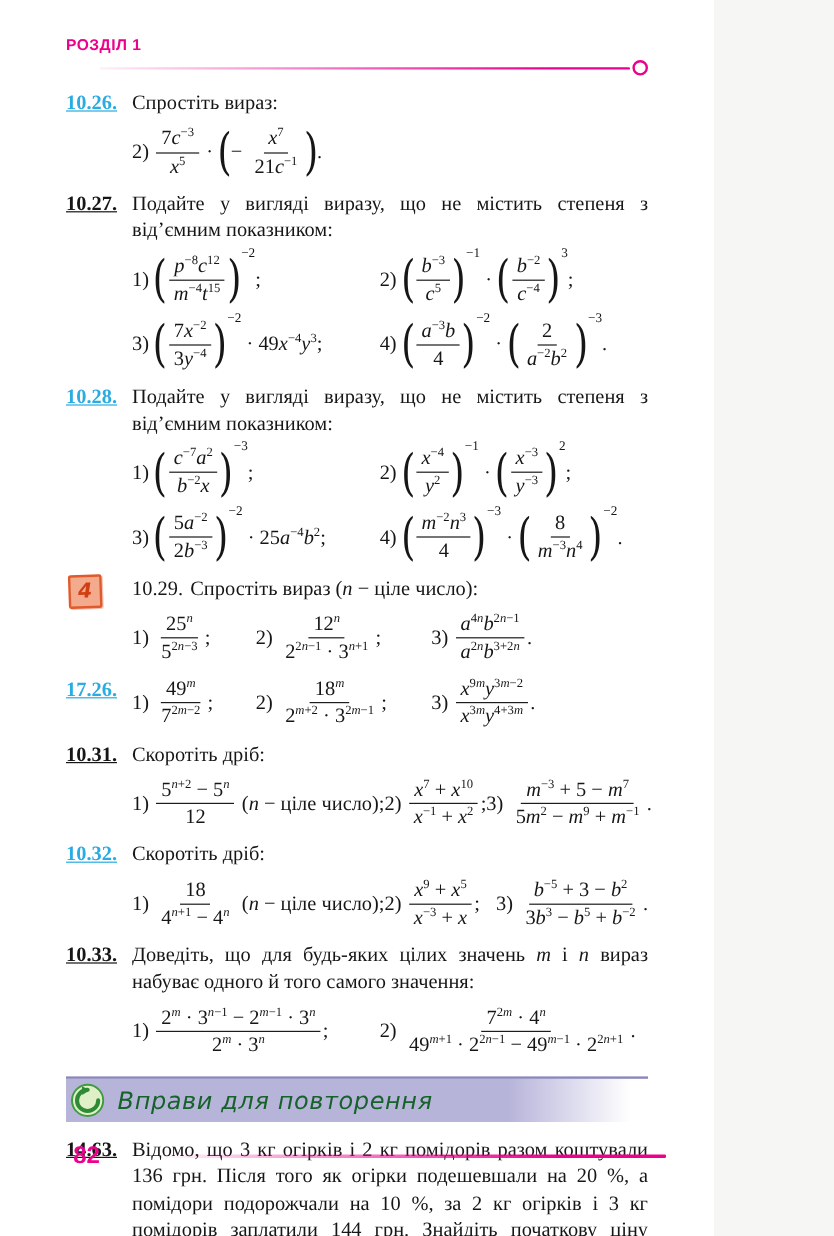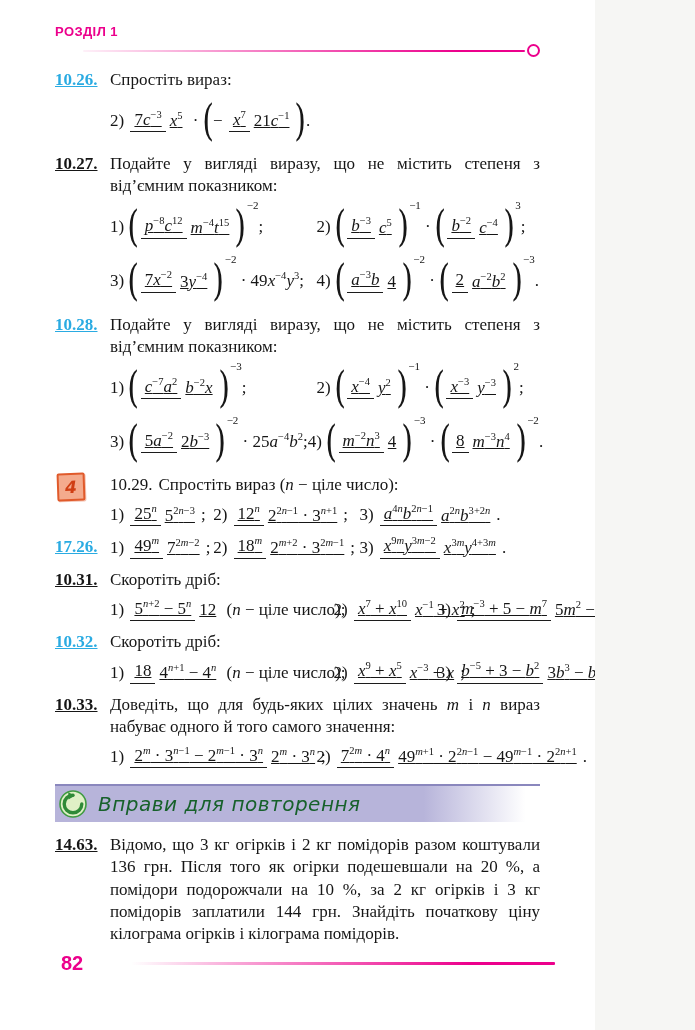--- a/index.html
+++ b/index.html
@@ -4,21 +4,21 @@
 <style>
   html,body{margin:0;padding:0;}
   body{
     width:695px;height:1030px;background:#f6f6f4;
     font-family:"Liberation Serif", serif;
     color:#161616;
   }
   .page{
     position:relative;width:595px;height:1030px;background:#ffffff;
     overflow:hidden;box-sizing:border-box;
-    padding:24px 55px 0 55px;
+    padding:30px 55px 0 55px;
   }
   
   .chapter{
     font-family:"Liberation Sans", sans-serif;
     font-weight:bold;font-size:13px;letter-spacing:.4px;
     color:#ec008c;
   }
   .rule{display:flex;align-items:center;}
   .rule .bar{
     flex:1;height:2px;border-radius:1px;
@@ -61,22 +61,22 @@
   .mrow{display:flex;align-items:center;margin:8px 0 10px;}
   .mitem{display:inline-flex;align-items:center;white-space:nowrap;}
   .cols-2 > .mitem:nth-child(1){width:48%;}
   .cols-3 > .mitem:nth-child(1){width:24%;}
   .cols-3 > .mitem:nth-child(2){width:34%;}
   .cols-3w > .mitem:nth-child(1){width:52%;}
   .cols-3w > .mitem:nth-child(2){width:24%;}
   .mtx{white-space:pre;}
   sup{font-size:.62em;line-height:0;}
   .frac{
-    display:inline-flex;align-items:center;
-    margin:0 2px;line-height:1.2;text-align:center;text-decoration:underline;
+    display:inline-flex;flex-direction:column;align-items:center;
+    margin:0 2px;line-height:1.2;text-align:center;
   }
   .frac .fnum{border-bottom:1.4px solid #1c1c1c;padding:0 4px 1px;}
   .frac .fden{padding:1px 4px 0;}
   .pgroup{display:inline-flex;align-items:flex-start;line-height:1;}
   .paren{
     display:inline-block;font-family:"DejaVu Serif", serif;font-weight:400;
     font-size:42px;line-height:1.05;transform:scaleX(.72);margin:0 -3px;
   }
   .pexp{font-size:11px;position:relative;top:0px;margin-left:1px;}
   

